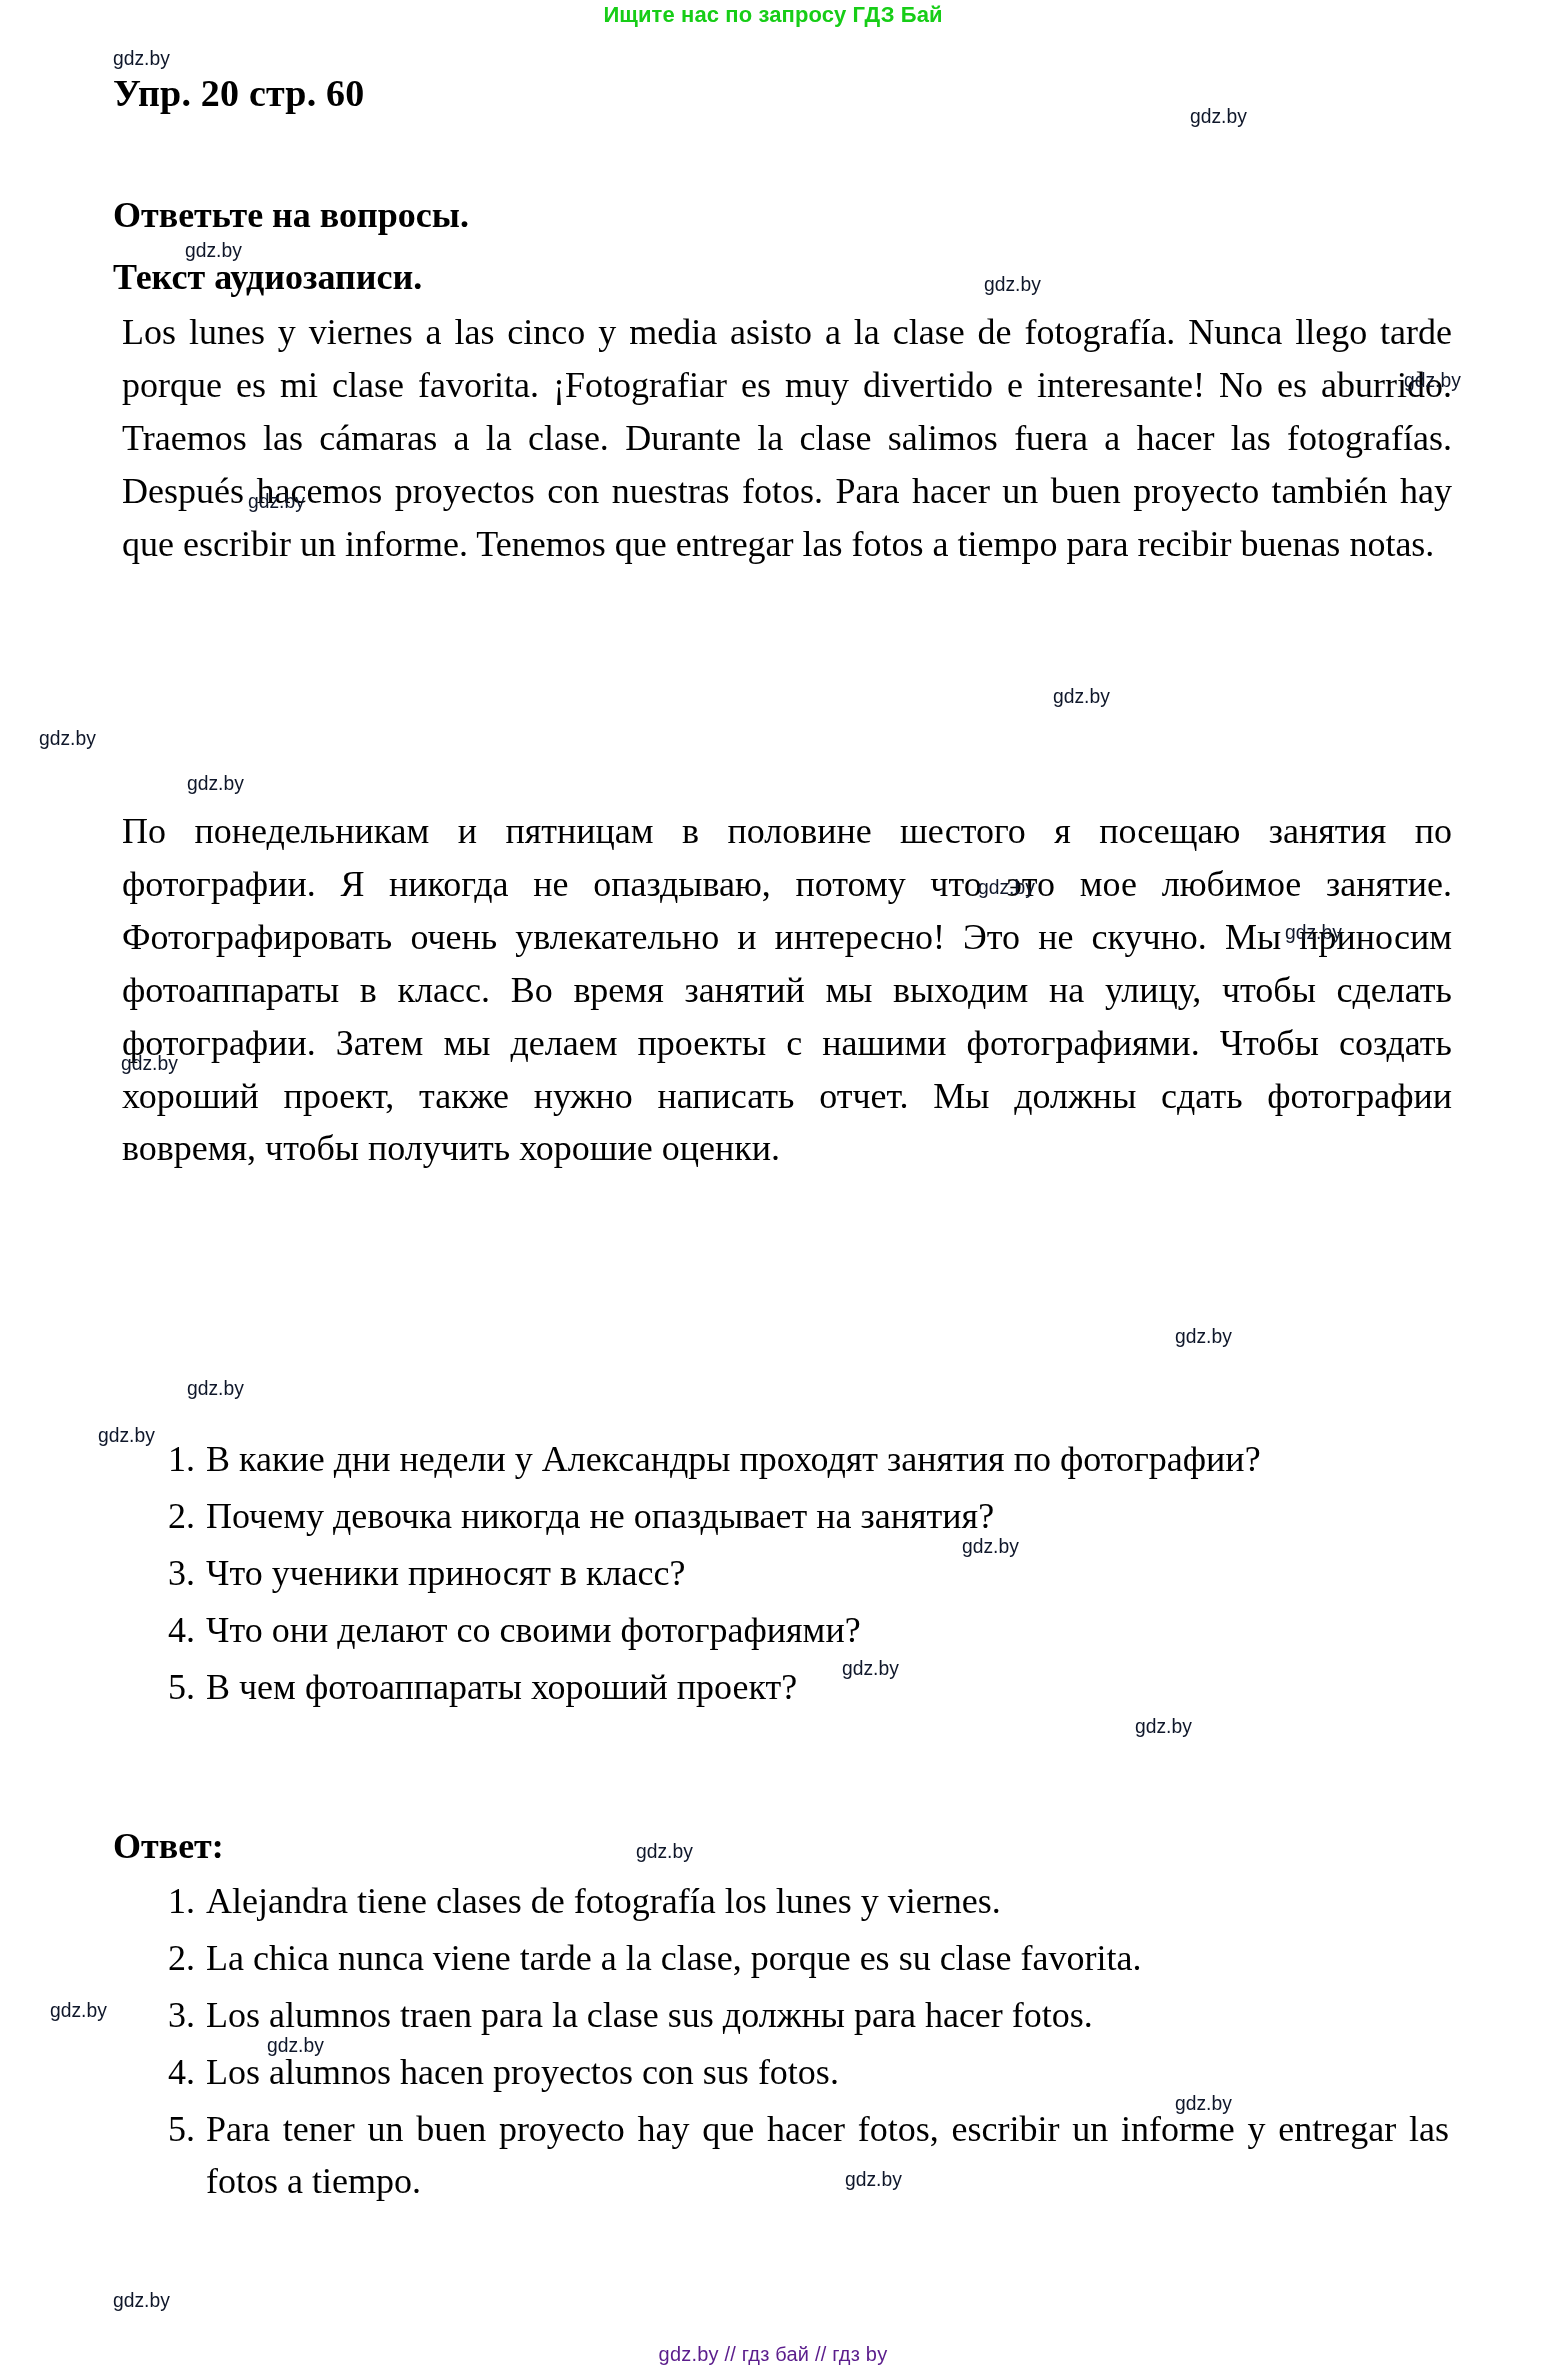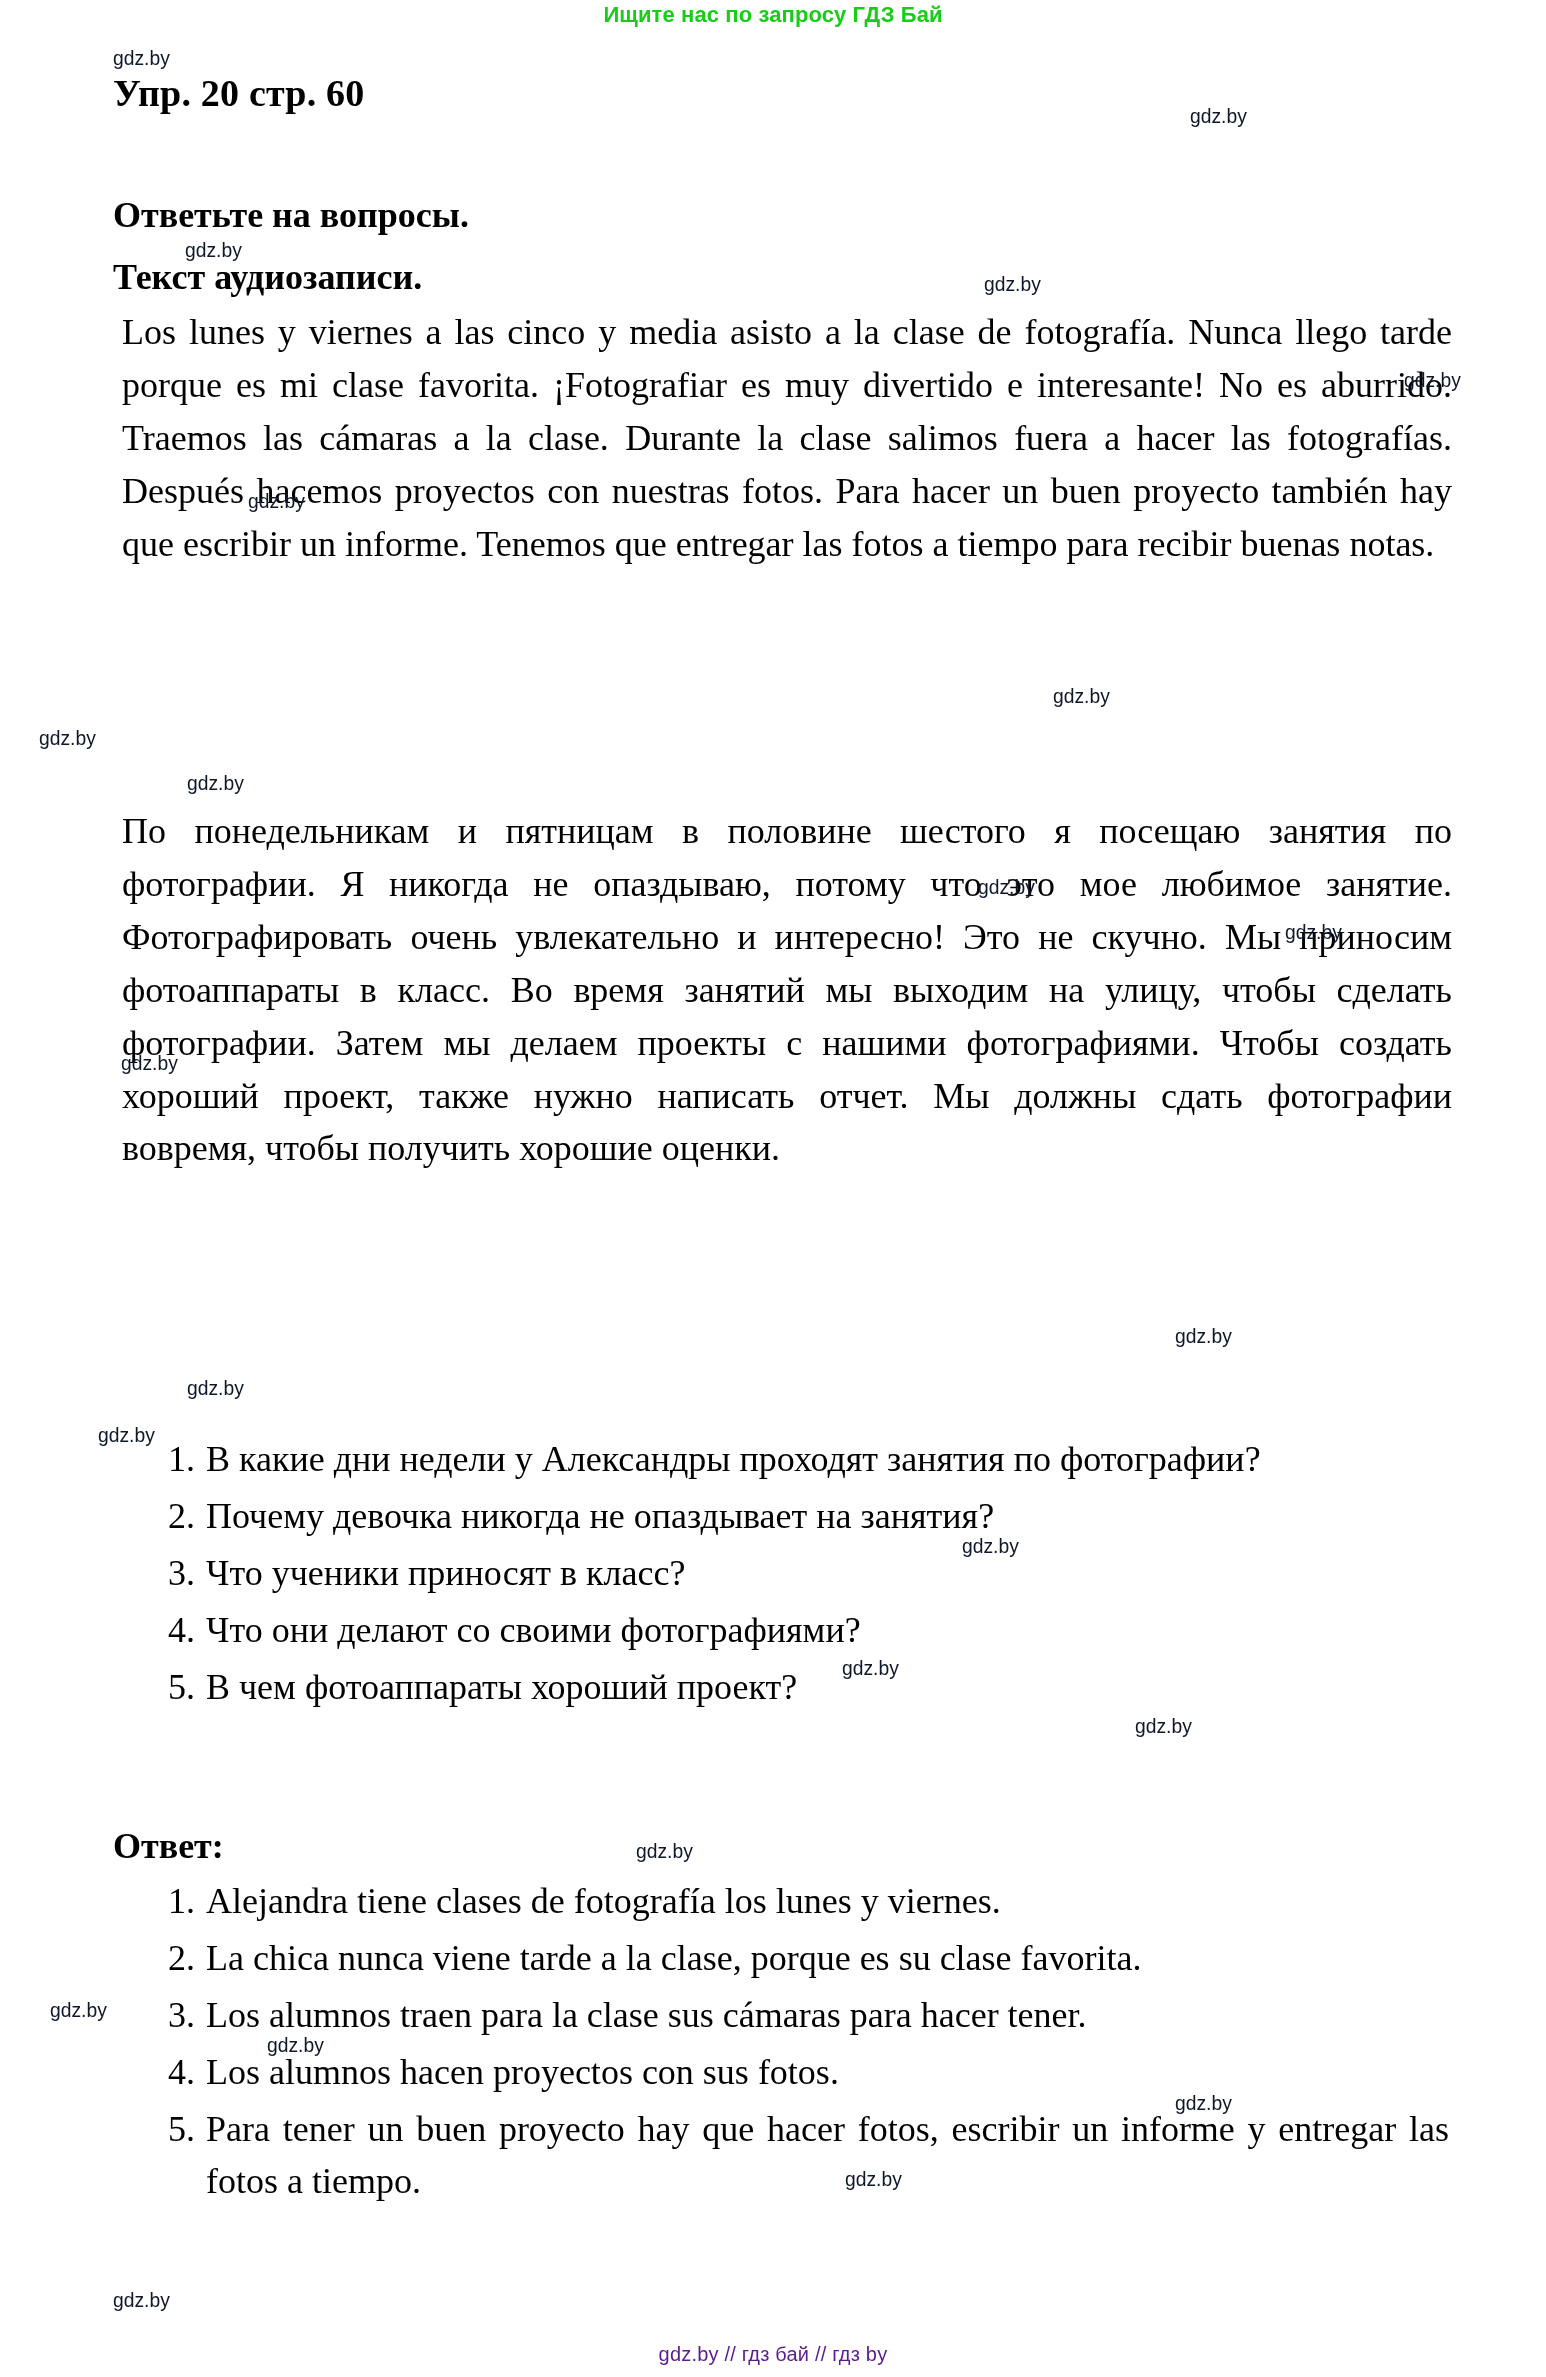--- a/index.html
+++ b/index.html
@@ -199,21 +199,21 @@
     <li>
       <span class="num">1.</span>
       <span class="txt">Alejandra tiene clases de fotografía los lunes y viernes.</span>
     </li>
     <li class="just">
       <span class="num">2.</span>
       <span class="txt">La chica nunca viene tarde a la clase, porque es su clase favorita.</span>
     </li>
     <li>
       <span class="num">3.</span>
-      <span class="txt">Los alumnos traen para la clase sus cámaras para hacer tener.</span>
+      <span class="txt">Los alumnos traen para la clase sus должны para hacer fotos.</span>
     </li>
     <li>
       <span class="num">4.</span>
       <span class="txt">Los alumnos hacen proyectos con sus fotos.</span>
     </li>
     <li class="just">
       <span class="num">5.</span>
       <span class="txt">Para tener un buen proyecto hay que hacer fotos, escribir un informe y entregar las fotos a tiempo.</span>
     </li>
   </ol>

